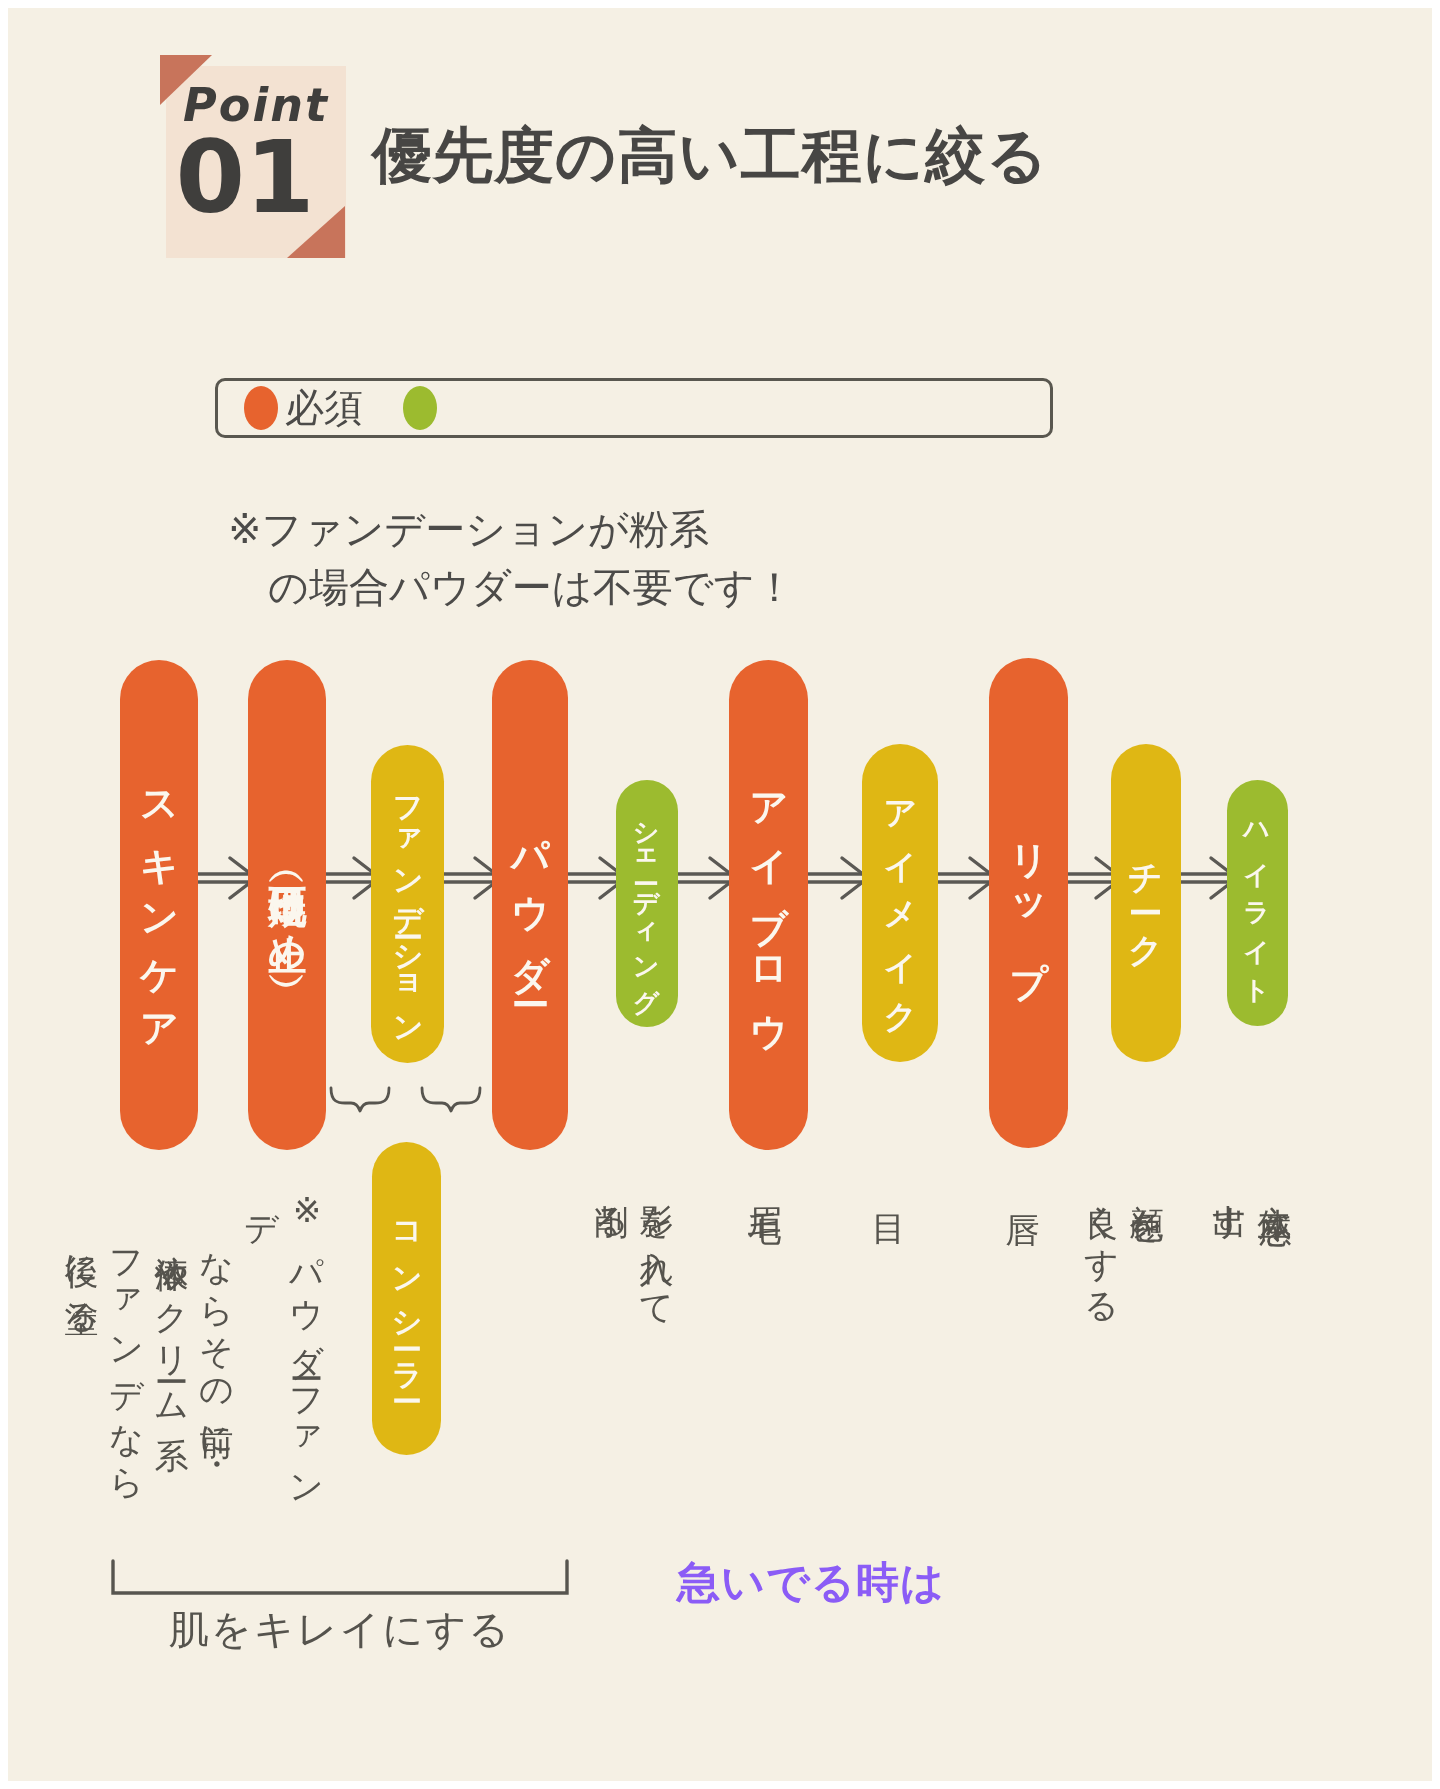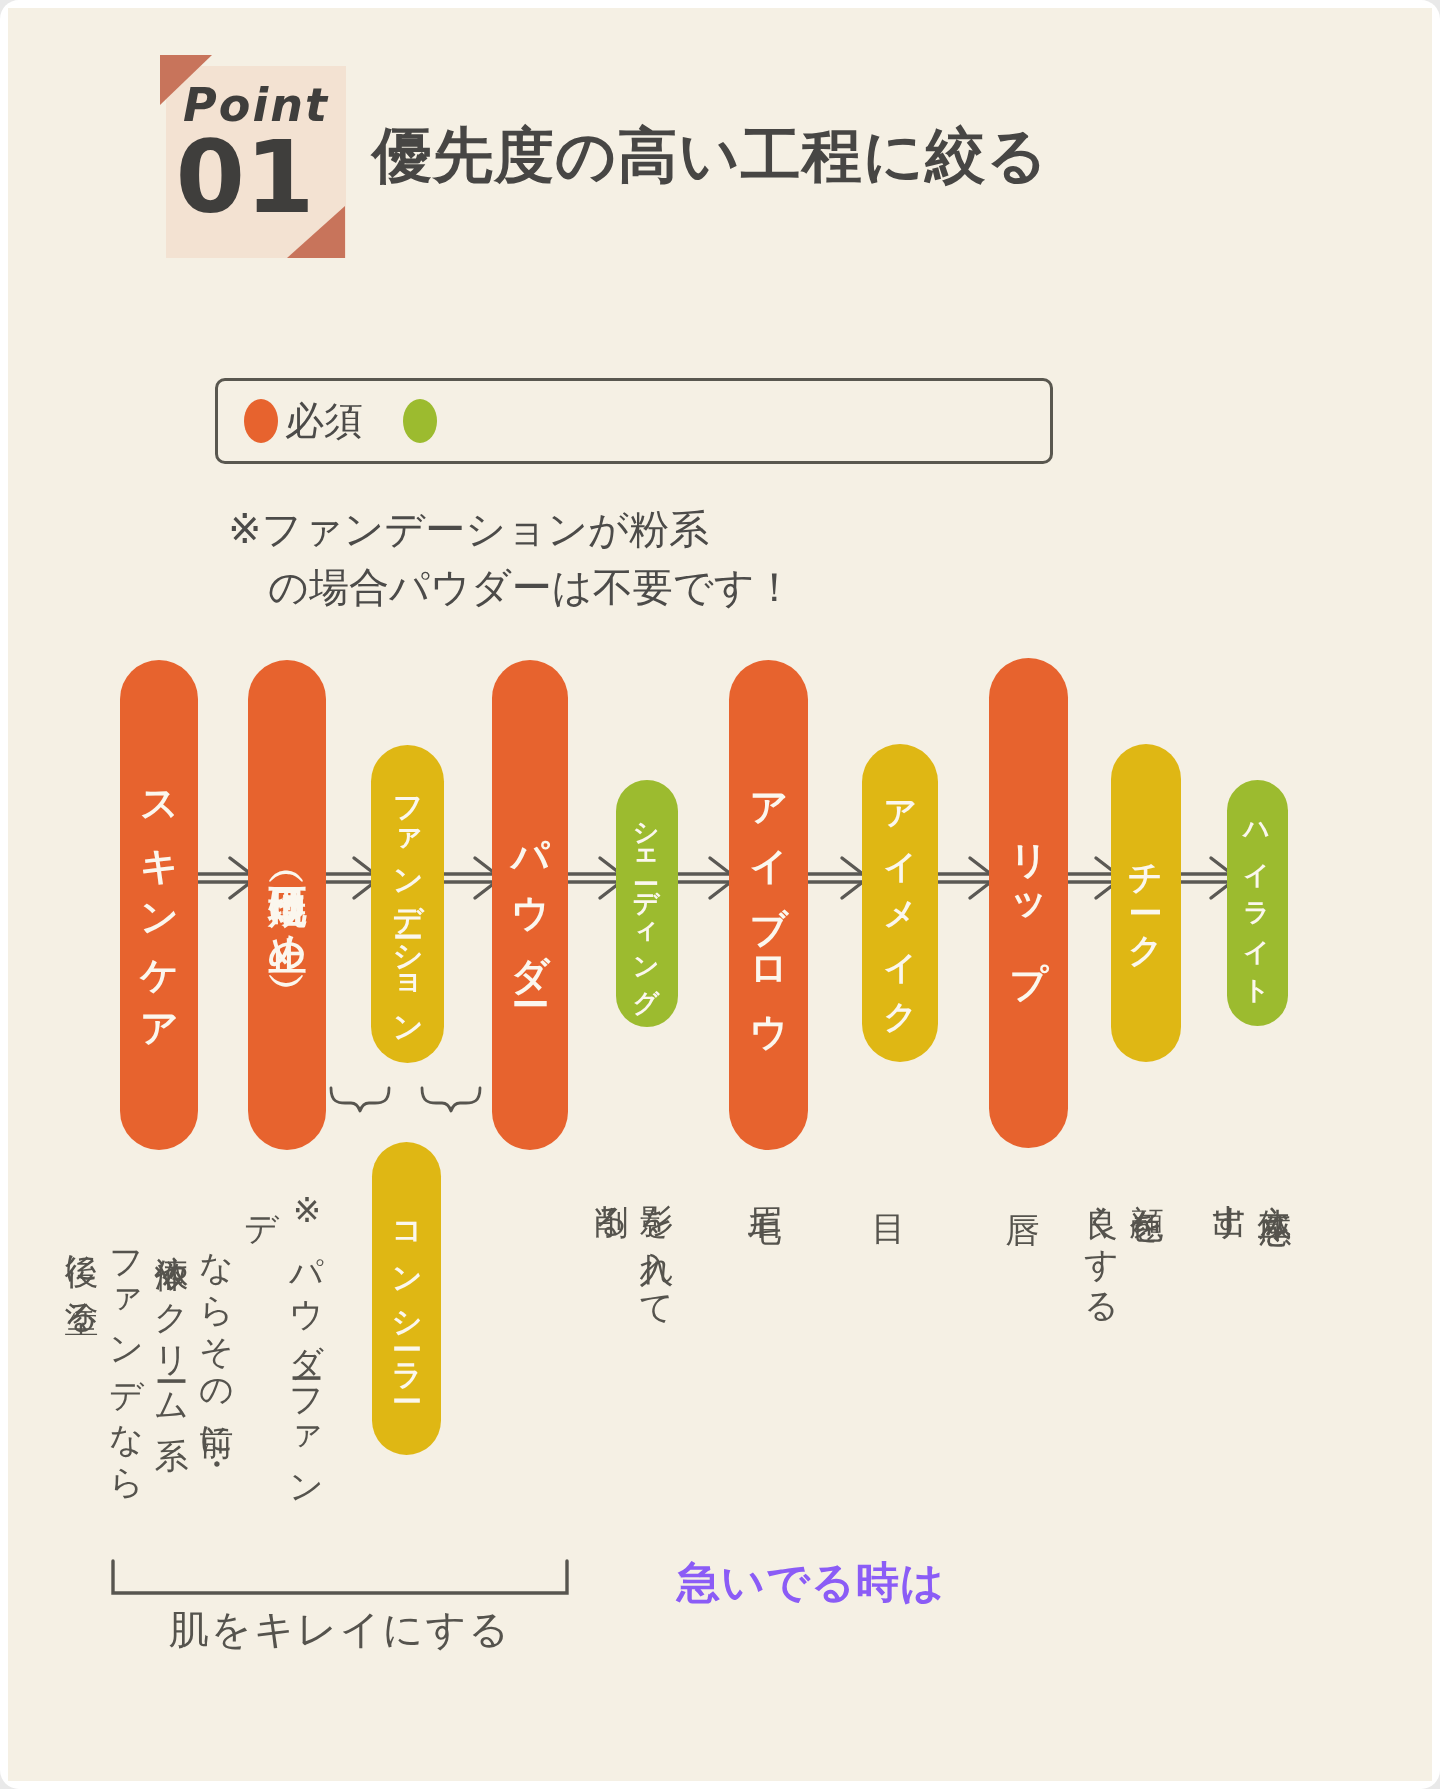--- a/index.html
+++ b/index.html
@@ -1,35 +1,35 @@
 <!DOCTYPE html>
 <html><head>
 <meta charset="utf-8">
 <style>
   html,body{margin:0;padding:0;}
   body{font-family:"DejaVu Sans","Liberation Sans",sans-serif;background:#e9e9e9;}
-  .page{position:relative;width:1440px;height:1789px;background:#ffffff;overflow:hidden;margin:0 auto;border-radius:19px;}
+  .page{position:relative;width:1440px;height:1789px;background:#ffffff;overflow:hidden;margin:0 auto;}
   .canvas{position:absolute;left:8px;top:8px;right:8px;bottom:8px;background:#F5F0E4;}
 
   
   .badge{position:absolute;left:166px;top:66px;width:180px;height:192px;background:#F3E2D2;}
   .tri-top{position:absolute;left:160px;top:55px;width:0;height:0;
     border-top:50px solid #C8745B;border-right:52px solid transparent;}
   .tri-bottom{position:absolute;left:287px;top:206px;width:0;height:0;
     border-bottom:52px solid #C8745B;border-left:58px solid transparent;}
   .point-label{position:absolute;left:166px;top:78px;width:180px;text-align:center;
     font-size:46px;font-weight:600;font-style:italic;color:#3F3E3C;letter-spacing:2px;}
   .point-number{position:absolute;left:166px;top:128px;width:158px;text-align:center;
     font-size:100px;font-weight:700;color:#3F3E3C;line-height:1;}
 
   .page-title{position:absolute;left:372px;top:116px;font-size:60px;font-weight:800;
     color:#474644;letter-spacing:1px;white-space:nowrap;}
 
   
-  .legend{position:absolute;left:215px;top:378px;width:838px;height:86px;
+  .legend{position:absolute;left:215px;top:378px;width:838px;height:60px;
     border:3px solid #59574F;border-radius:10px;display:flex;align-items:center;
     padding:0 26px;box-sizing:border-box;gap:40px;background:transparent;}
   .legend-item{display:flex;align-items:center;gap:7px;}
   .legend-dot{width:34px;height:44px;border-radius:50%;flex:0 0 auto;}
   .legend-label{font-size:39px;font-weight:500;color:#4C4B49;white-space:nowrap;}
 
   
   .top-note{position:absolute;left:228px;top:500px;font-size:40px;line-height:58px;
     color:#4C4B49;font-weight:500;white-space:pre-line;}
 

